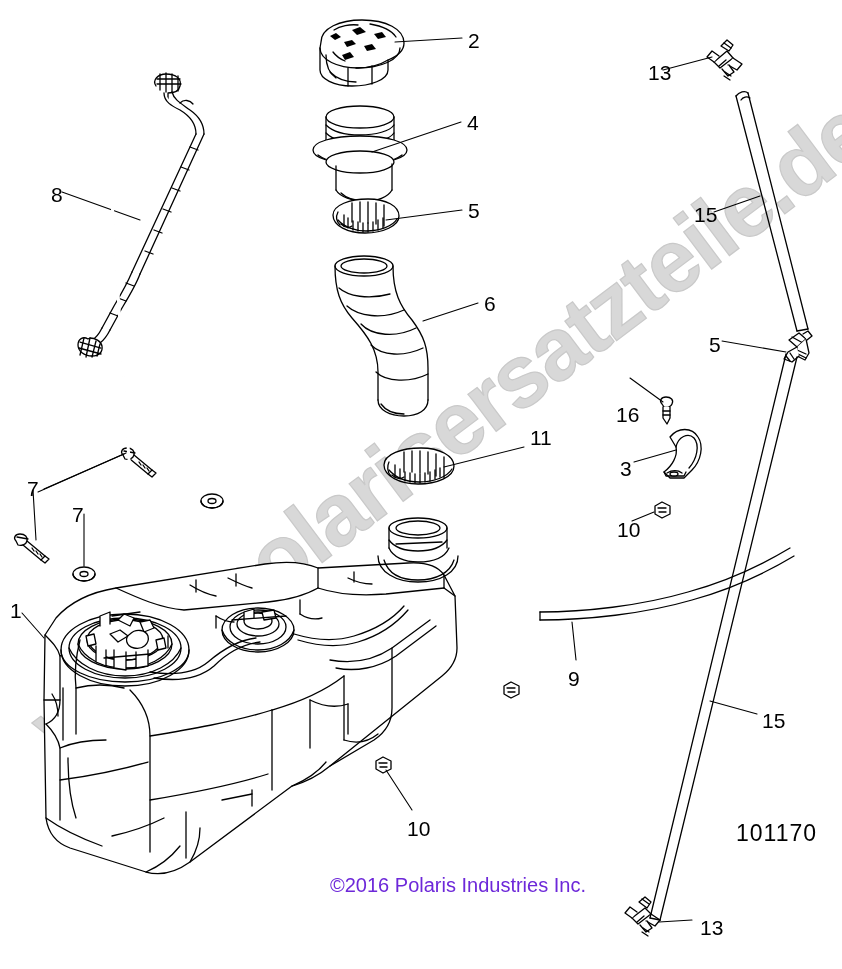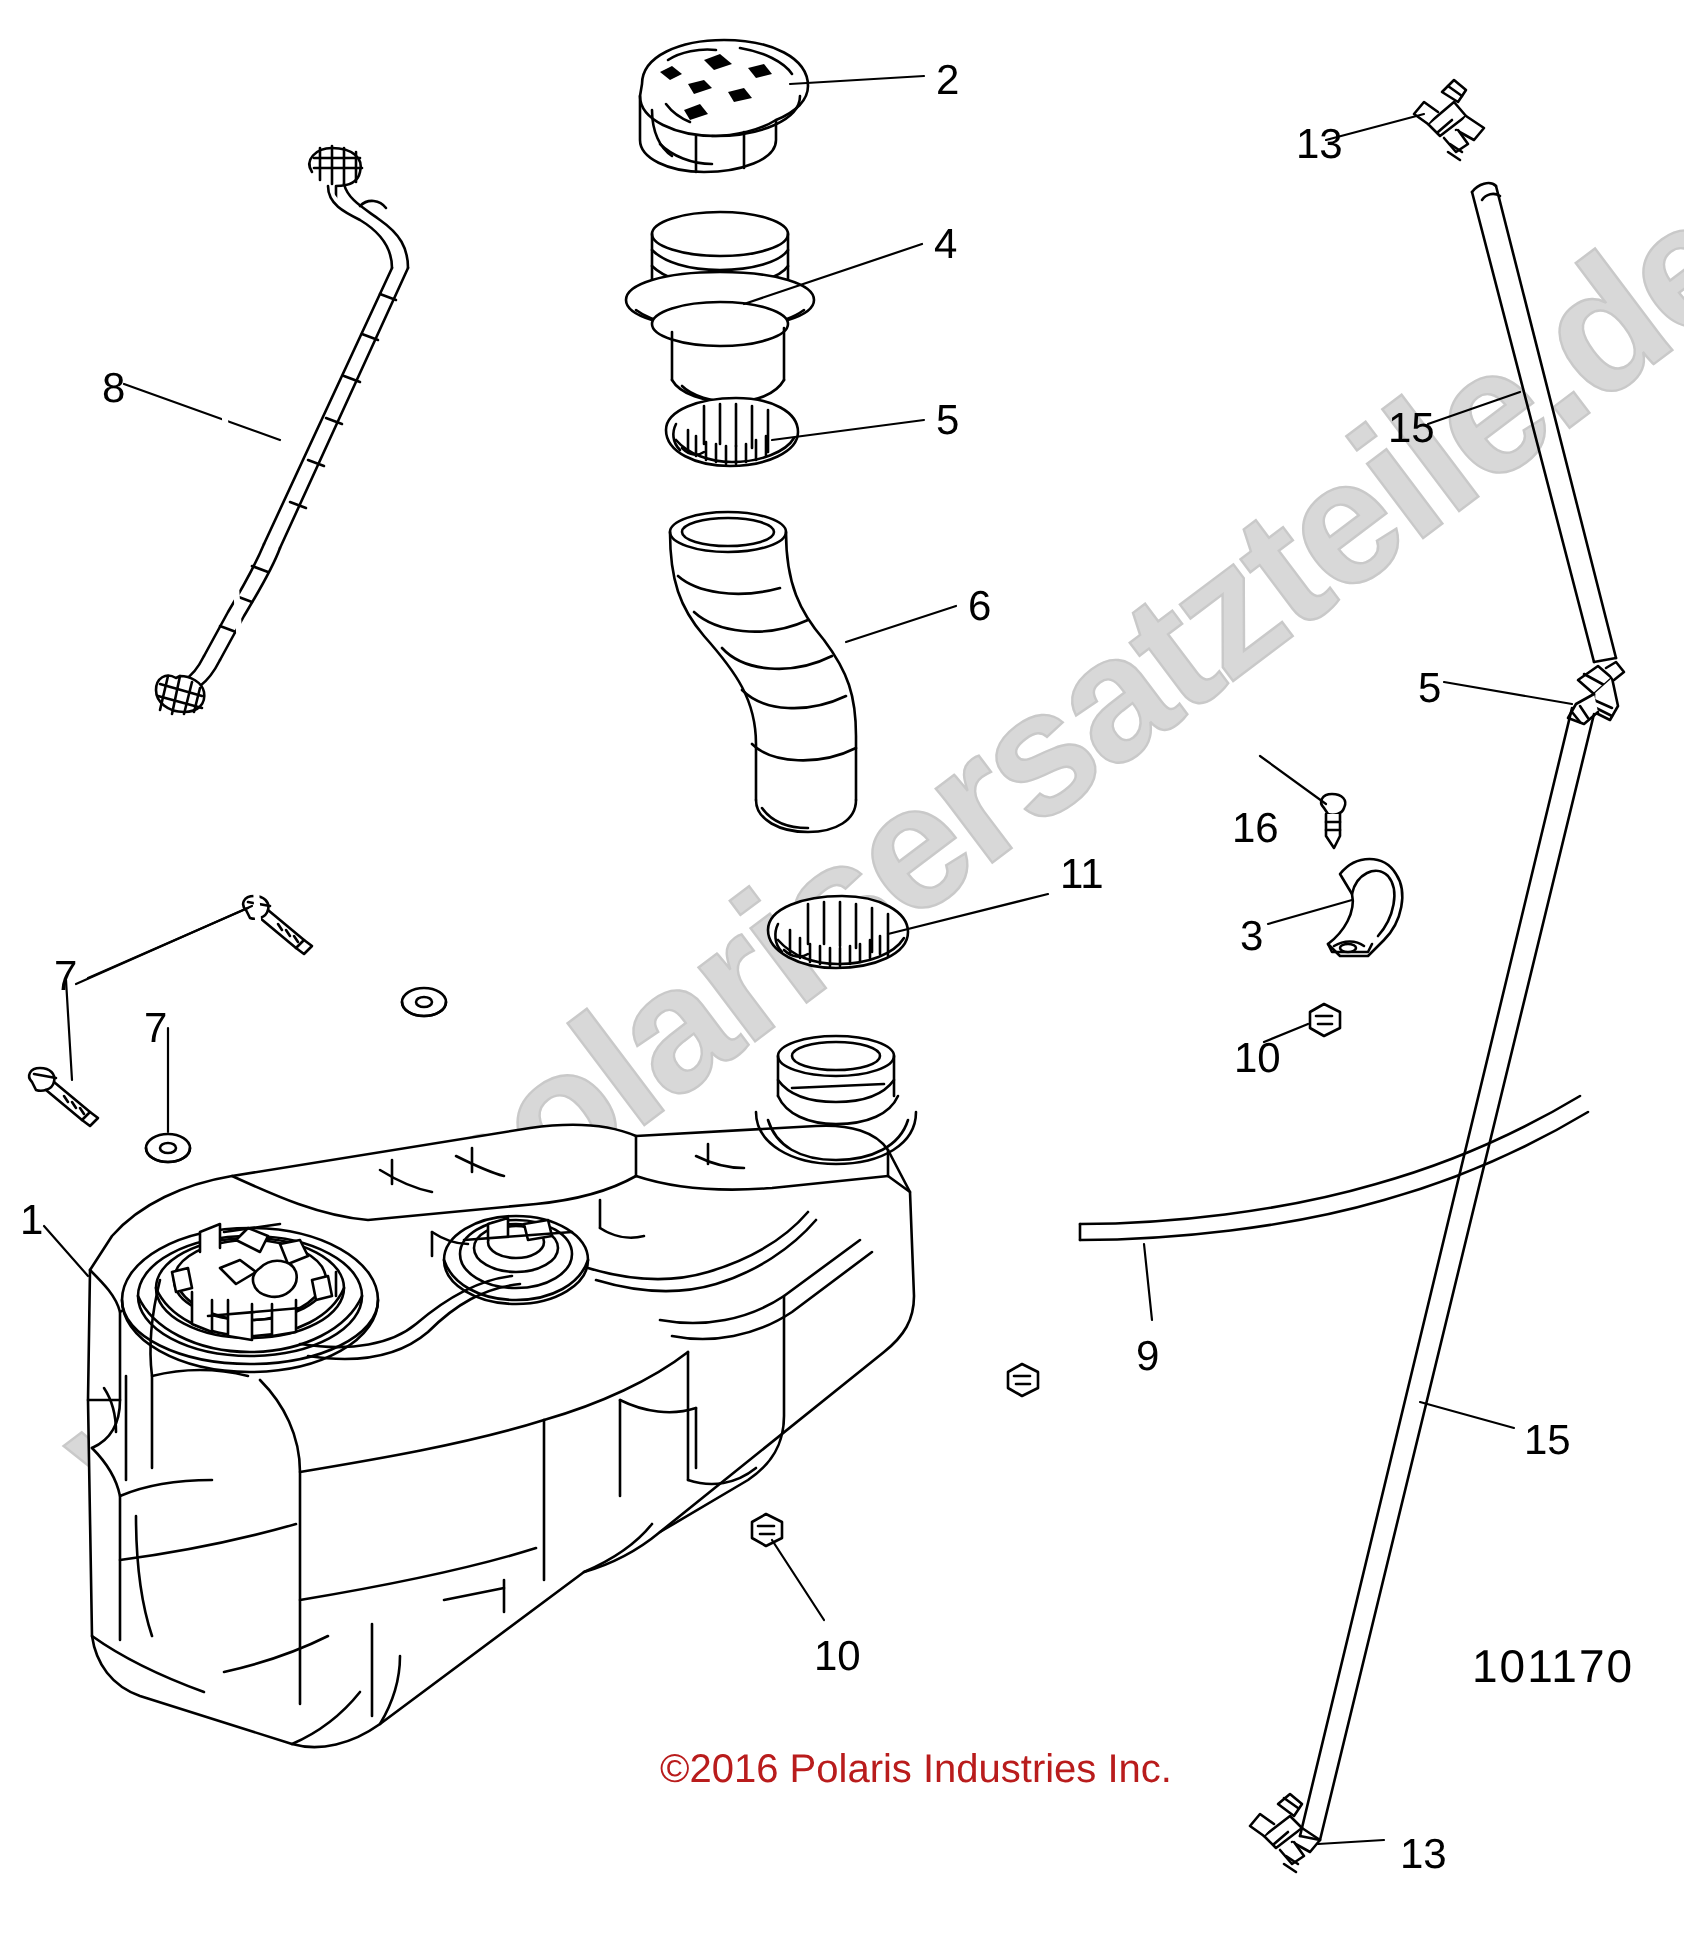--- a/index.html
+++ b/index.html
@@ -35,21 +35,21 @@
     font-family:"Liberation Sans", sans-serif;
     font-size:23px;
     letter-spacing:1px;
     color:#000;
     white-space:nowrap;
   }
   #copyright{
     position:absolute;
     font-family:"Liberation Sans", sans-serif;
     font-size:20px;
-    color:#b91c1c;
+    color:#6d28d9;
     white-space:nowrap;
   }
   #watermark{
     position:absolute;
     left:0; top:0;
     width:842px; height:969px;
     pointer-events:none;
   }
   .wm-text{
     font-family:"Liberation Sans", sans-serif;

